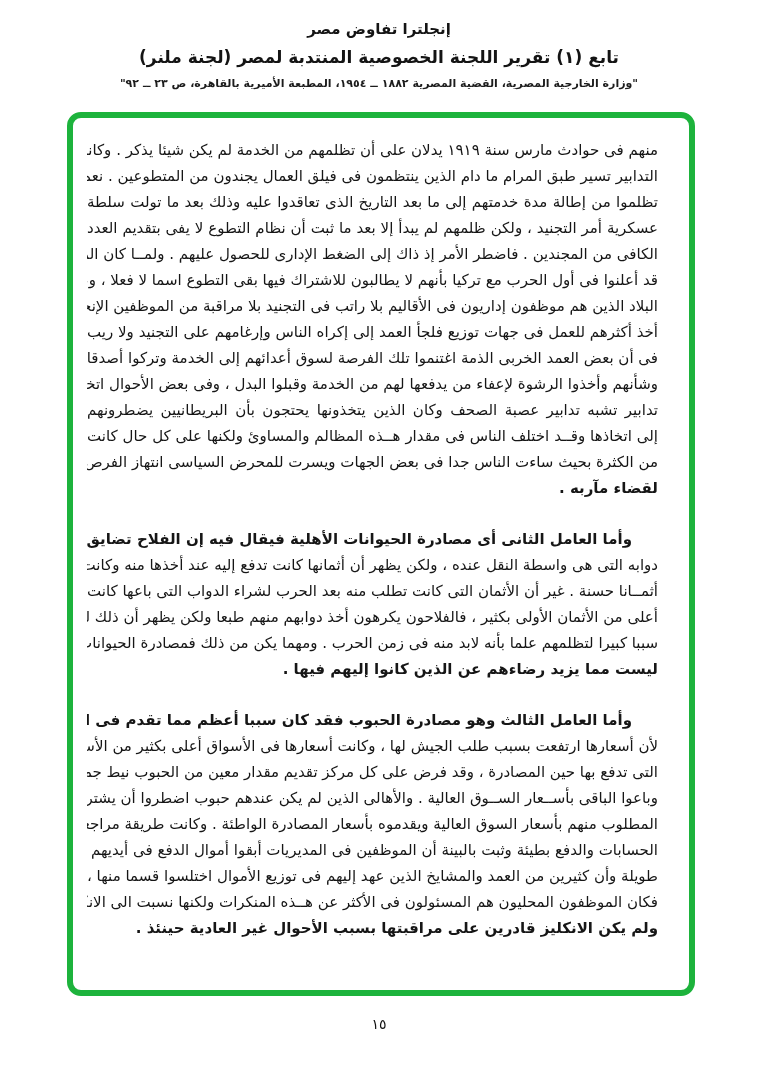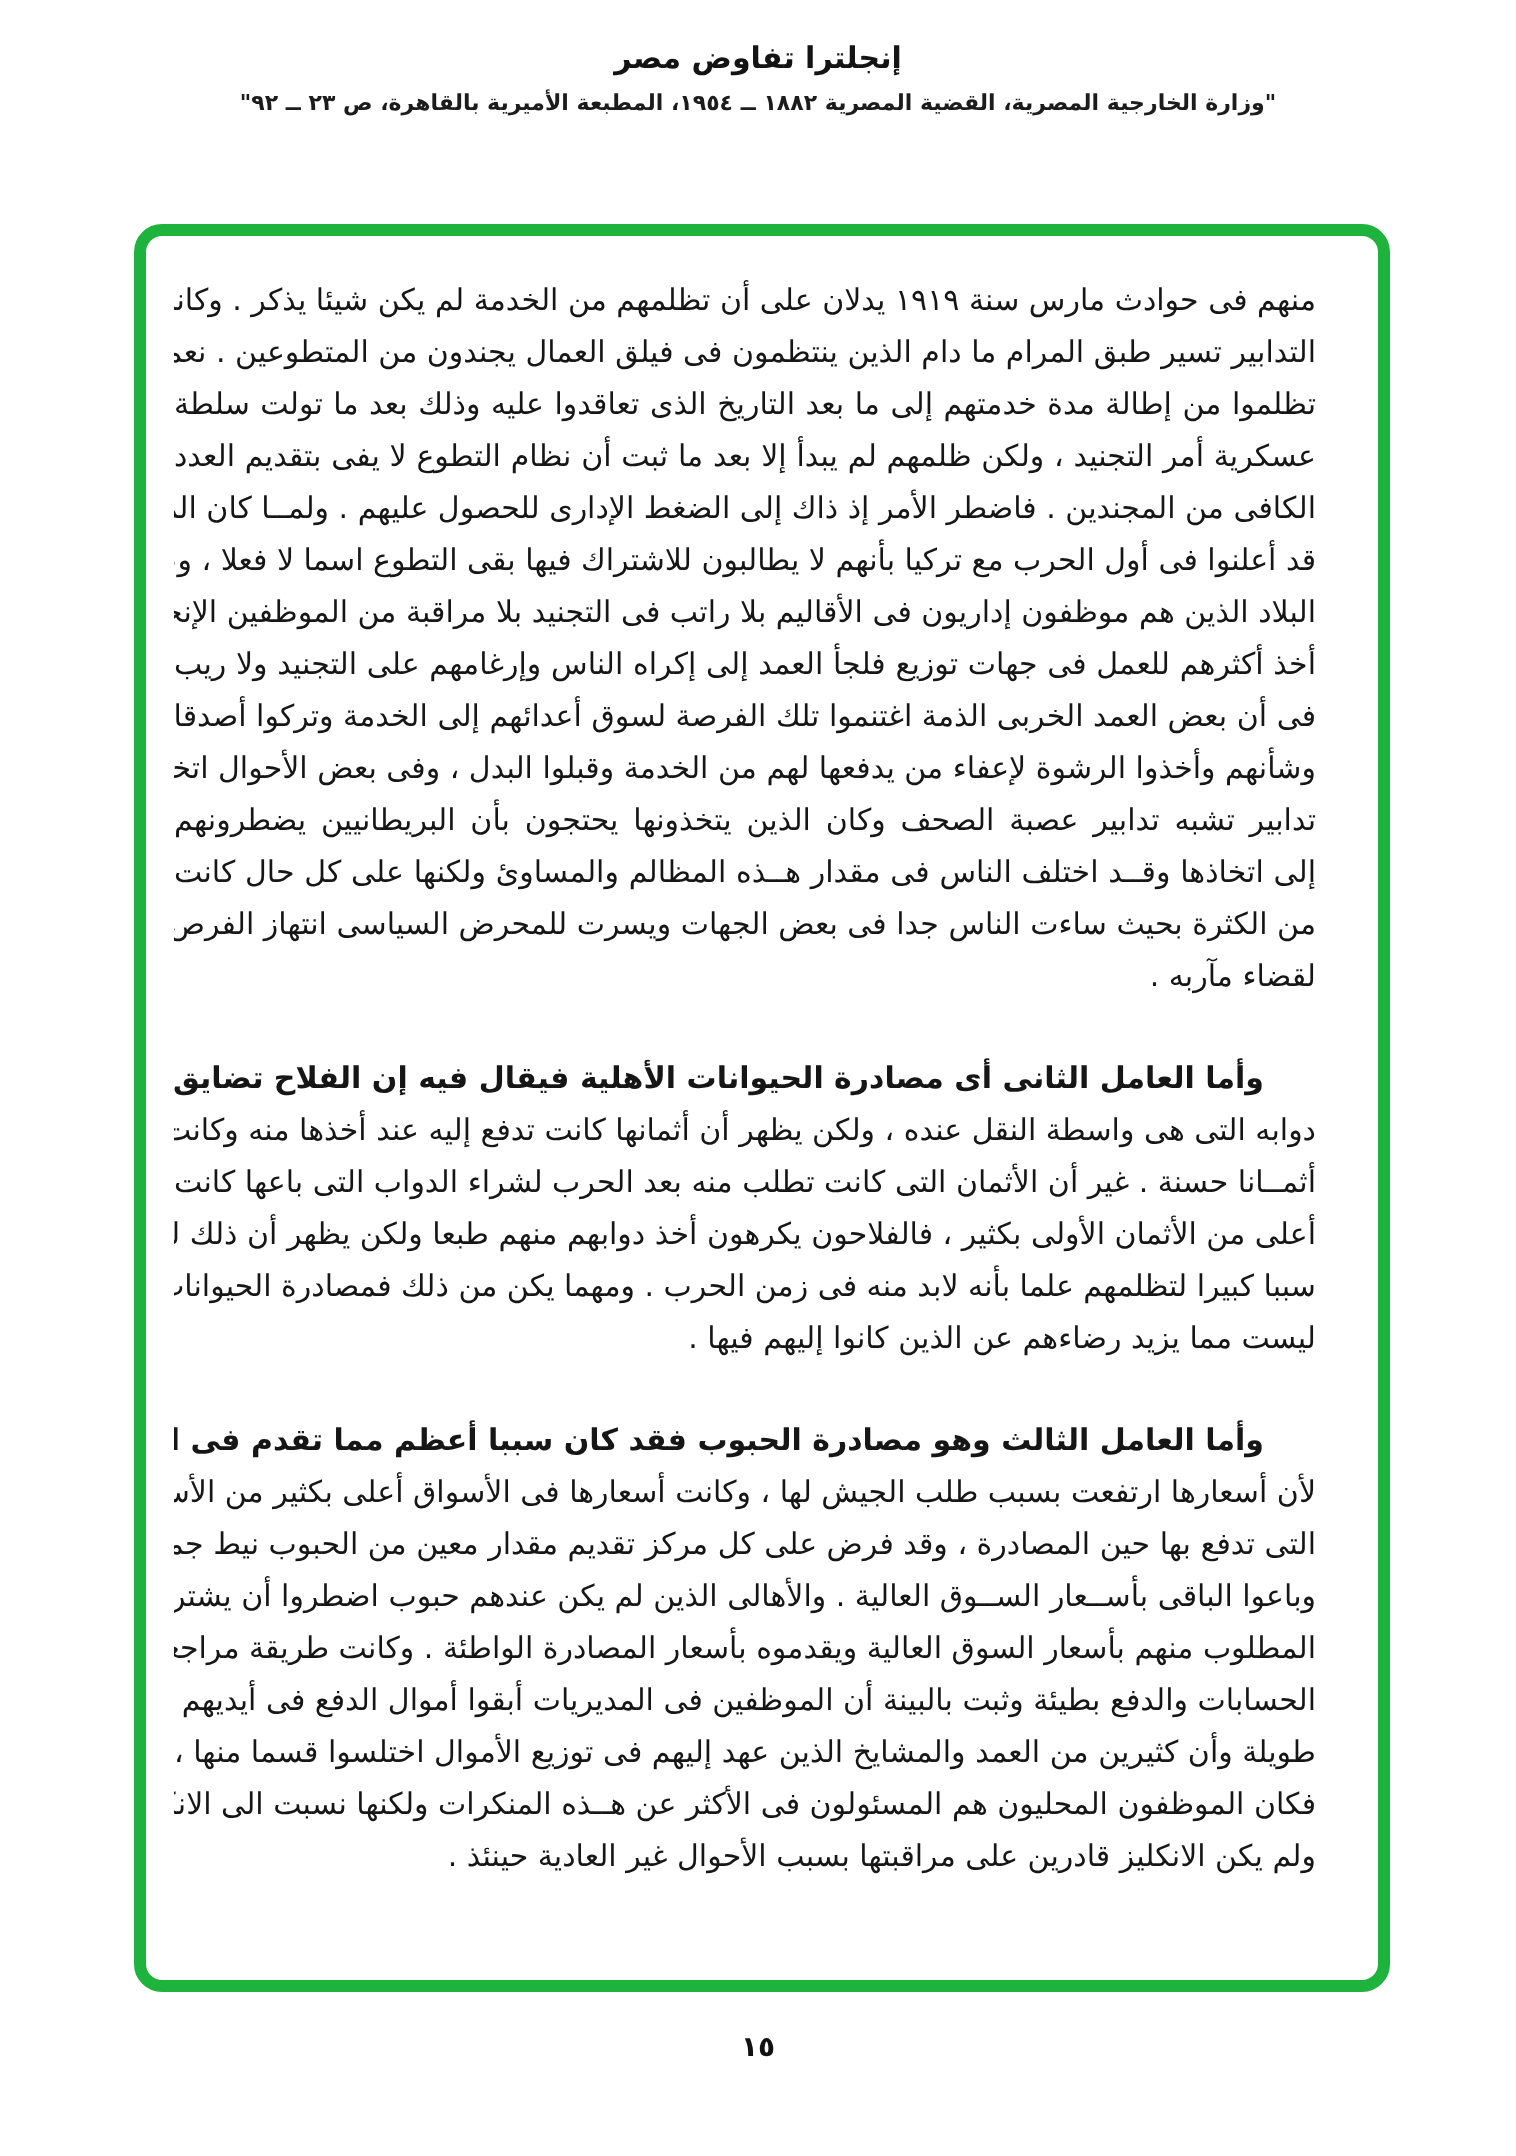--- a/index.html
+++ b/index.html
@@ -67,43 +67,45 @@
     height: 26px;
     white-space: nowrap;
     text-align: justify;
     text-align-last: justify;
     text-justify: inter-word;
     color: #161616;
     overflow: hidden;
   }
   .line.last {
     text-align-last: right;
+    font-weight: bold;
   }
   .line.indent {
     padding-right: 26px;
     font-weight: bold;
   }
   .page-number {
     position: absolute;
     top: 1016px;
     left: 0;
     right: 0;
     text-align: center;
     font-size: 14px;
-    font-weight: bold;
+    font-weight: normal;
     color: #111111;
   }
 </style>
 </head>
 <body>
 
 <div class="page">
 
   <div class="header">
     <div class="book-title">إنجلترا تفاوض مصر</div>
+    <div class="chapter-title">تابع (١) تقرير اللجنة الخصوصية المنتدبة لمصر (لجنة ملنر)</div>
     <div class="source-citation">"وزارة الخارجية المصرية، القضية المصرية ١٨٨٢ ــ ١٩٥٤، المطبعة الأميرية بالقاهرة، ص ٢٣ ــ ٩٢"</div>
   </div>
 
   <div class="frame" style="border-color: rgb(29, 179, 60);">
     <div class="scanned-text">
         <div class="para">
           <div class="line">منهم فى حوادث مارس سنة ١٩١٩ يدلان على أن تظلمهم من الخدمة لم يكن شيئا يذكر . وكانت</div>
           <div class="line">التدابير تسير طبق المرام ما دام الذين ينتظمون فى فيلق العمال يجندون من المتطوعين . نعم إن البعض</div>
           <div class="line">تظلموا من إطالة مدة خدمتهم إلى ما بعد التاريخ الذى تعاقدوا عليه وذلك بعد ما تولت سلطة</div>
           <div class="line">عسكرية أمر التجنيد ، ولكن ظلمهم لم يبدأ إلا بعد ما ثبت أن نظام التطوع لا يفى بتقديم العدد</div>

